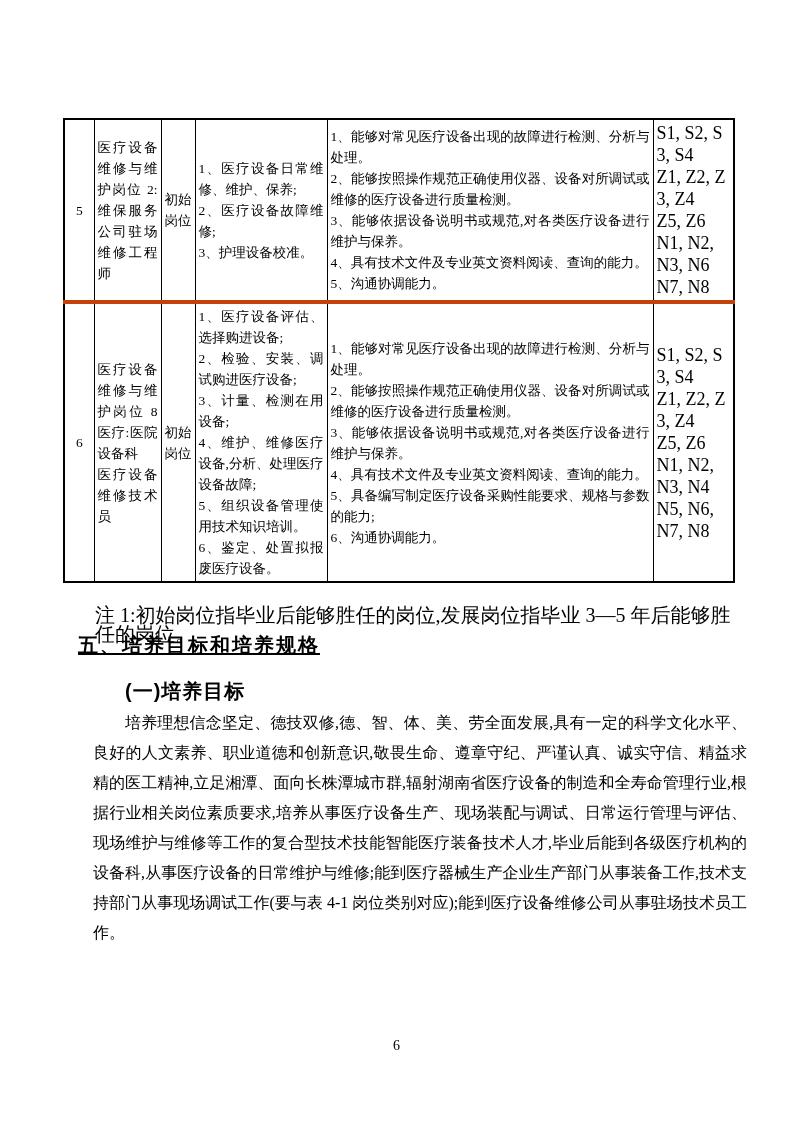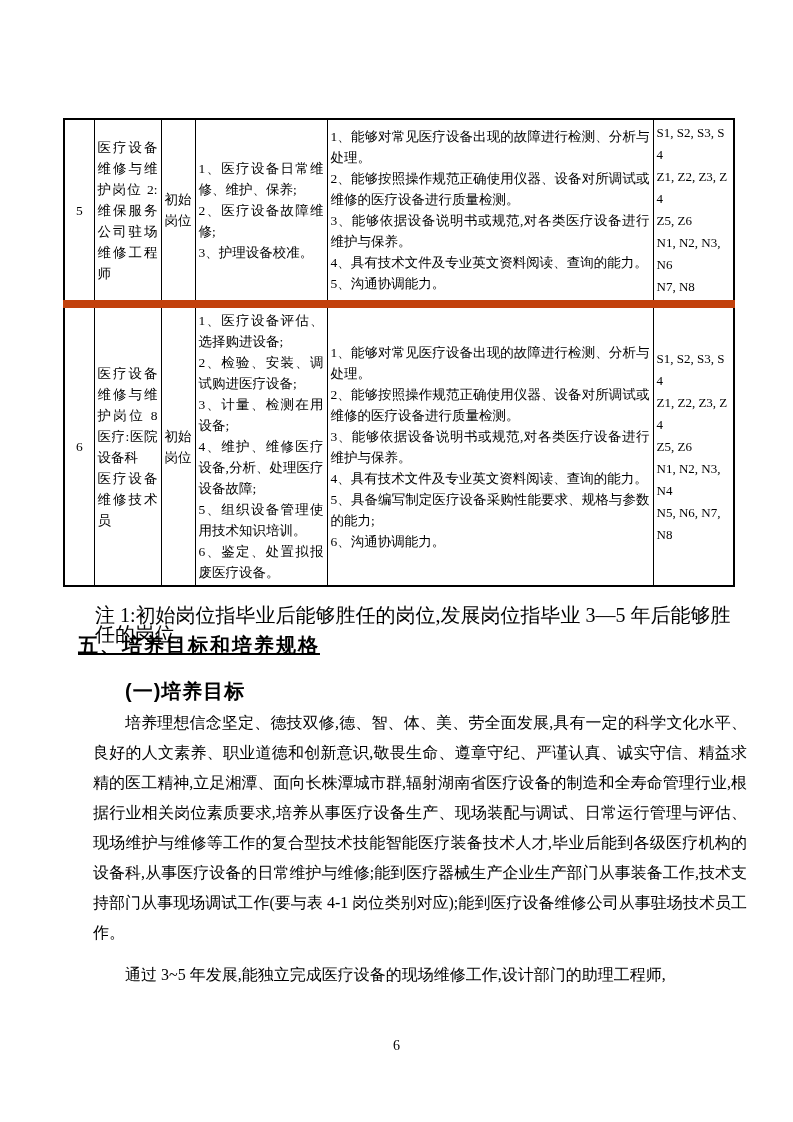--- a/index.html
+++ b/index.html
@@ -26,27 +26,27 @@
     line-height: 21px;
   }
   table.pos-table { border: 2px solid #000; }
   table.pos-table td {
     border: 1px solid #000;
     vertical-align: middle;
     padding: 2px 3px;
     white-space: pre-line;
     word-break: break-all;
   }
-  tr.row-divider td { border-top: 8px solid #c2410c; }
+  tr.row-divider td { border-top: 4px solid #c2410c; }
   td.c-no    { text-align: center; padding: 2px 1px; }
   td.c-name  { text-align: justify; }
   td.c-stage { padding: 2px 2px; }
   td.c-tasks { text-align: justify; }
   td.c-abil  { text-align: justify; }
-  td.c-codes { font-size: 13px; padding: 2px 0 2px 2px; line-height: 22px; margin-left: 32px; }
+  td.c-codes { font-size: 18px; padding: 2px 0 2px 2px; line-height: 22px; margin-left: 32px; }
 
   
   .note {
     position: absolute;
     left: 95px;
     top: 606px;
     width: 640px;
     font-size: 20px;
     line-height: 19px;
   }
@@ -150,18 +150,17 @@
   </table>
 
   <div class="note">注 1:初始岗位指毕业后能够胜任的岗位,发展岗位指毕业 3—5 年后能够胜任的岗位。</div>
 
   <div class="heading1">五、培养目标和培养规格</div>
 
   <div class="heading2">(一)培养目标</div>
 
   <div class="body-text">
     <p>培养理想信念坚定、德技双修,德、智、体、美、劳全面发展,具有一定的科学文化水平、良好的人文素养、职业道德和创新意识,敬畏生命、遵章守纪、严谨认真、诚实守信、精益求精的医工精神,立足湘潭、面向长株潭城市群,辐射湖南省医疗设备的制造和全寿命管理行业,根据行业相关岗位素质要求,培养从事医疗设备生产、现场装配与调试、日常运行管理与评估、现场维护与维修等工作的复合型技术技能智能医疗装备技术人才,毕业后能到各级医疗机构的设备科,从事医疗设备的日常维护与维修;能到医疗器械生产企业生产部门从事装备工作,技术支持部门从事现场调试工作(要与表 4-1 岗位类别对应);能到医疗设备维修公司从事驻场技术员工作。</p>
-    <p>通过 3~5 年发展,能独立完成医疗设备的现场维修工作,设计部门的助理工程师,</p>
   </div>
 
   <div class="page-number">6</div>
 
 </div>
 
 </body></html>

